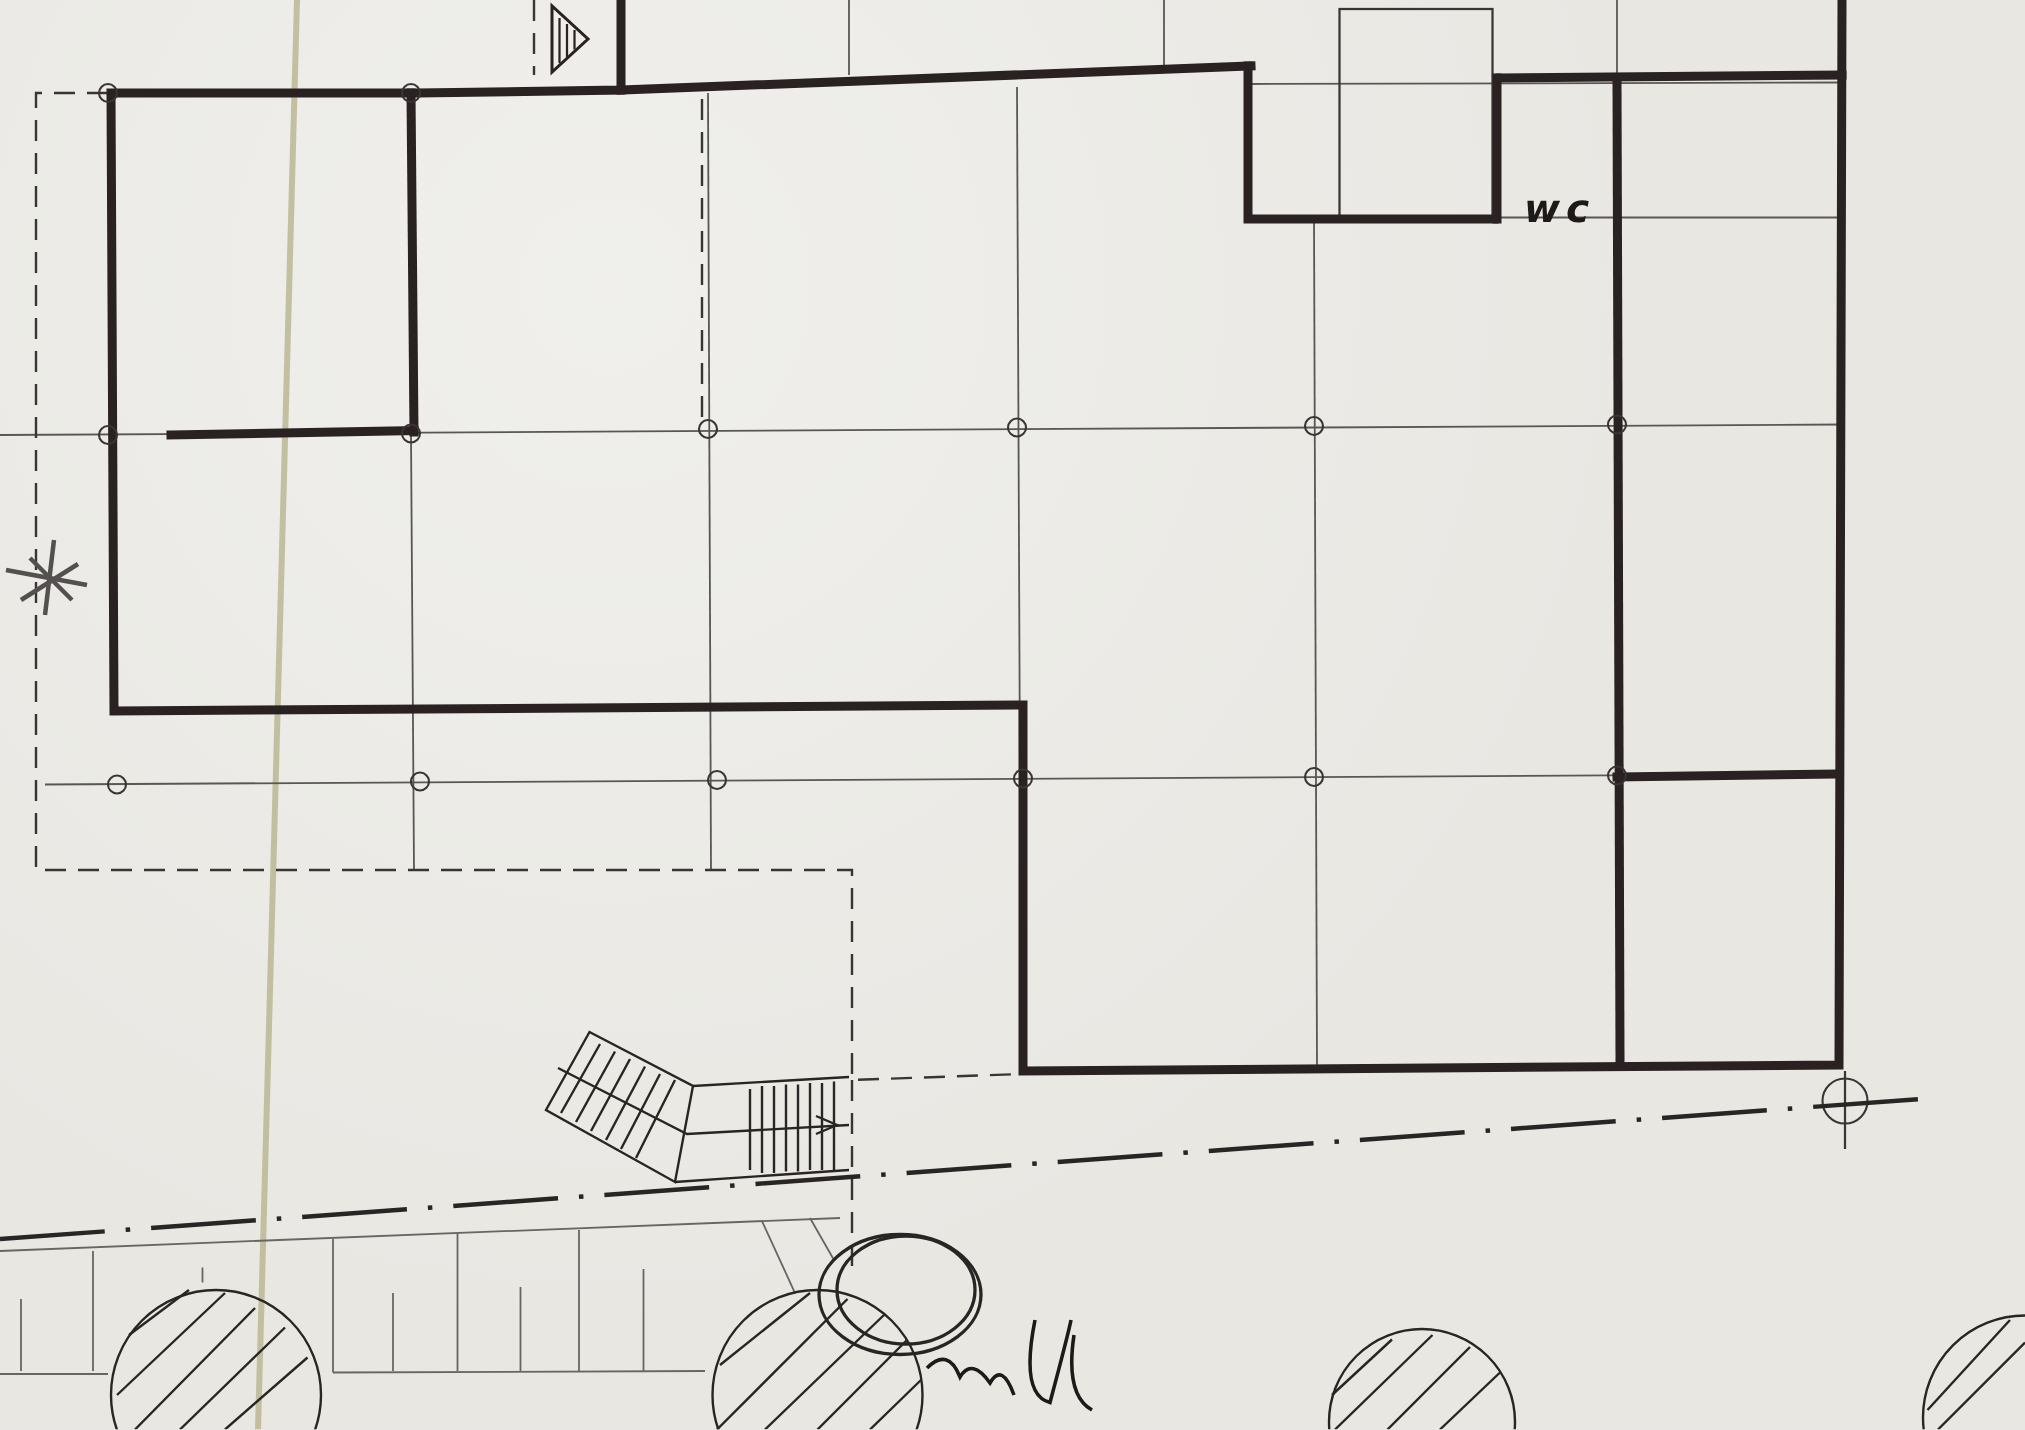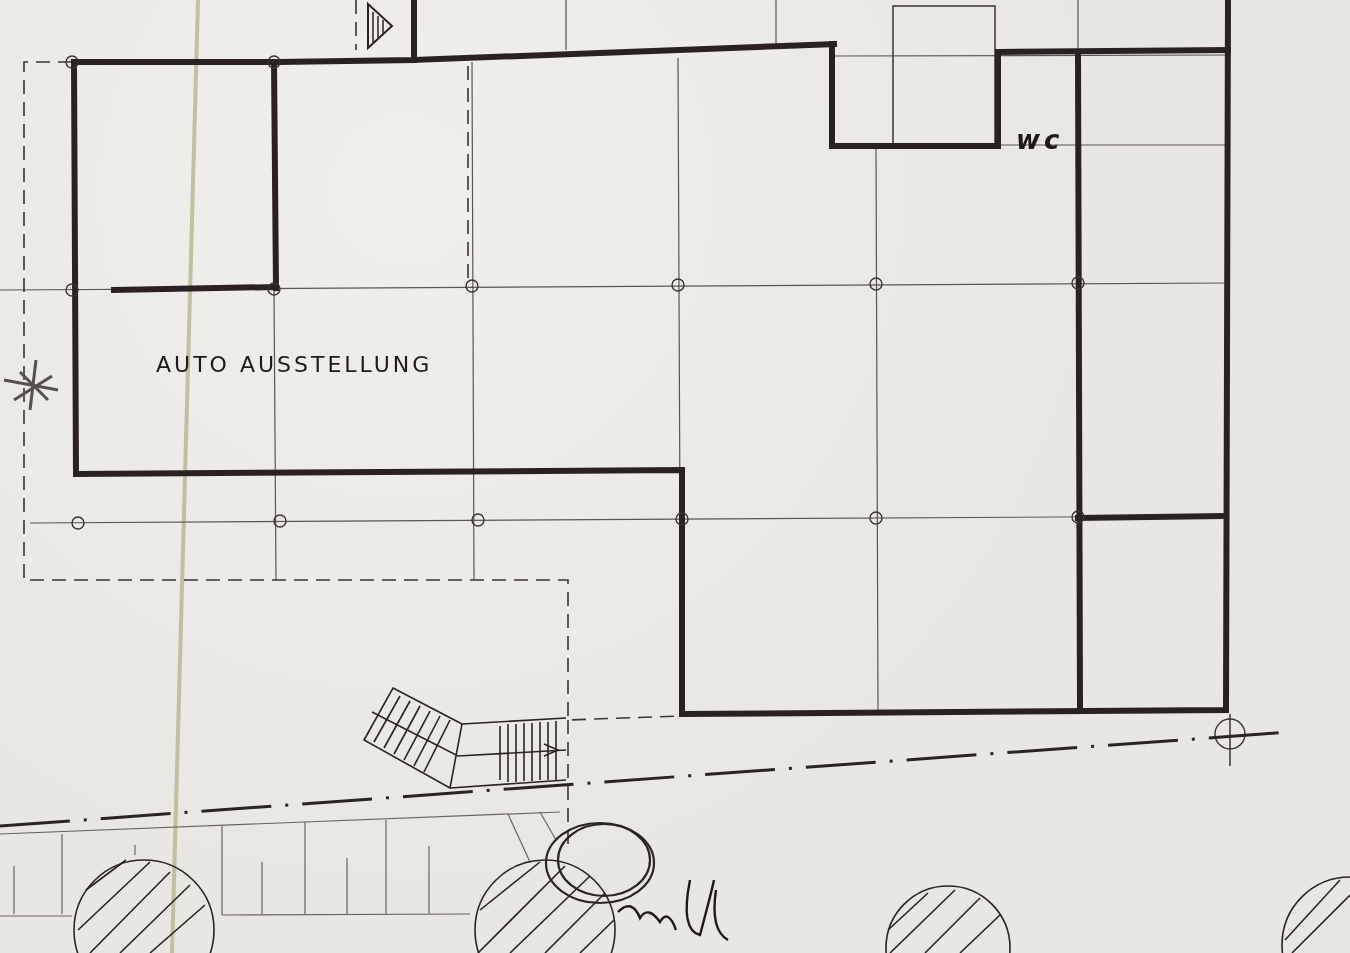--- a/index.html
+++ b/index.html
@@ -177,15 +177,14 @@
     <path d="M618 912 Q632 898 640 918 Q648 905 660 922 Q668 908 676 930 M690 880 Q680 930 700 935 Q712 890 714 880 M716 890 Q710 930 728 940" stroke="#1e1a1a" stroke-width="2.4" fill="none"></path>
 
     <g stroke="#555050" stroke-width="3" fill="none">
       <line x1="4" y1="380" x2="58" y2="390"></line>
       <line x1="14" y1="400" x2="52" y2="376"></line>
       <line x1="36" y1="360" x2="30" y2="410"></line>
       <line x1="20" y1="372" x2="48" y2="400"></line>
     </g>
   </svg>
 
-  <div class="label room-label">AUTO AUSSTELLUNG</div>
   <div class="label wc-label">wc</div>
 </div>
 
 </body></html>

